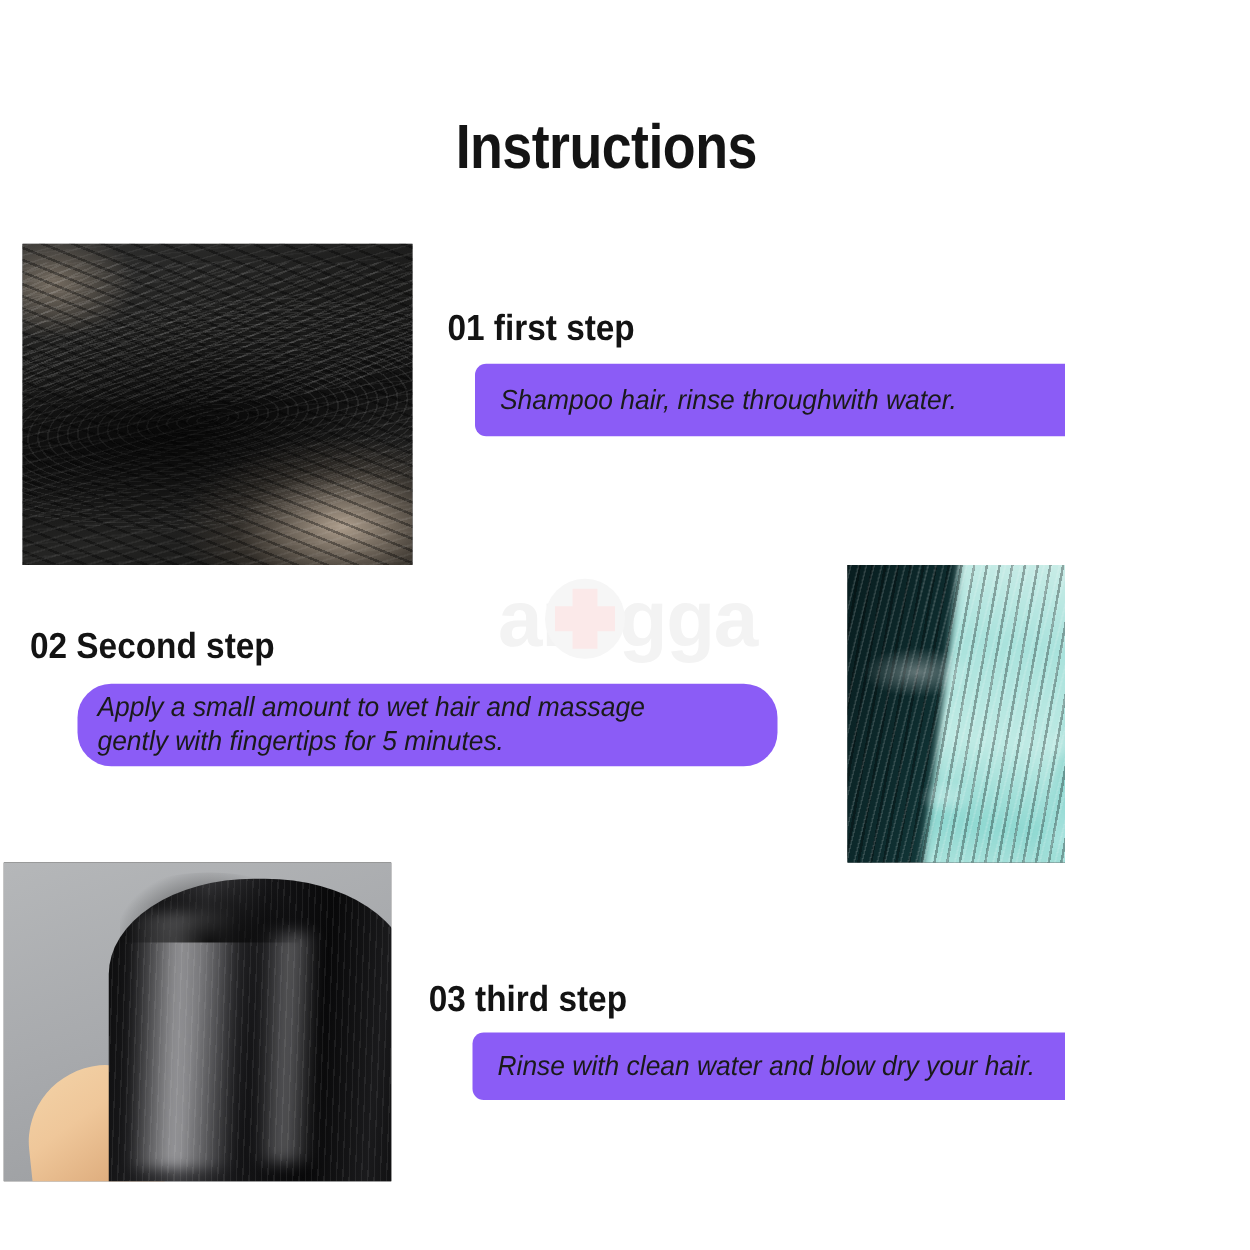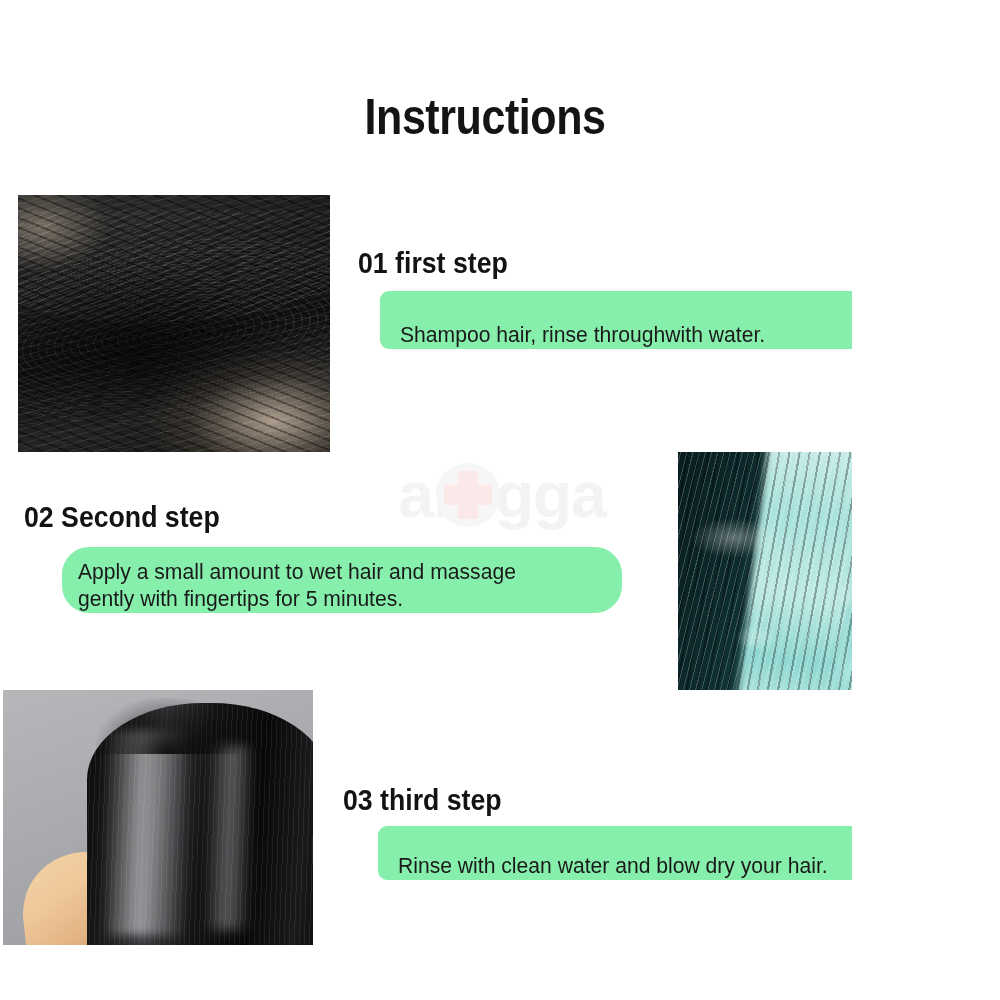--- a/index.html
+++ b/index.html
@@ -93,25 +93,26 @@
     transform: scaleX(0.92);
     transform-origin: left center;
   }
   #heading-1 { left: 358px; top: 247px; }
   #heading-2 { left: 24px;  top: 501px; }
   #heading-3 { left: 343px; top: 784px; }
 
   
   .callout {
     position: absolute;
-    background: #86efac;
+    background: #8b5cf6;
     border-radius: 9px;
     box-sizing: border-box;
     display: flex;
-    align-items: flex-end;
+    align-items: center;
+    font-style: italic;
   }
   .callout .callout-text {
     font-size: 22px;
     color: #1a1a1a;
     line-height: 1.22;
     white-space: pre-line;
     transform: scaleX(0.96);
     transform-origin: left center;
   }
   #callout-1 {

